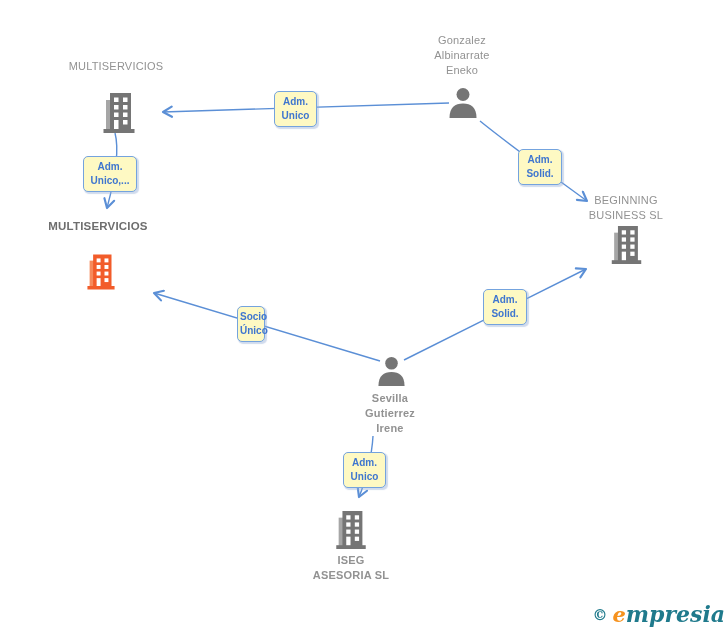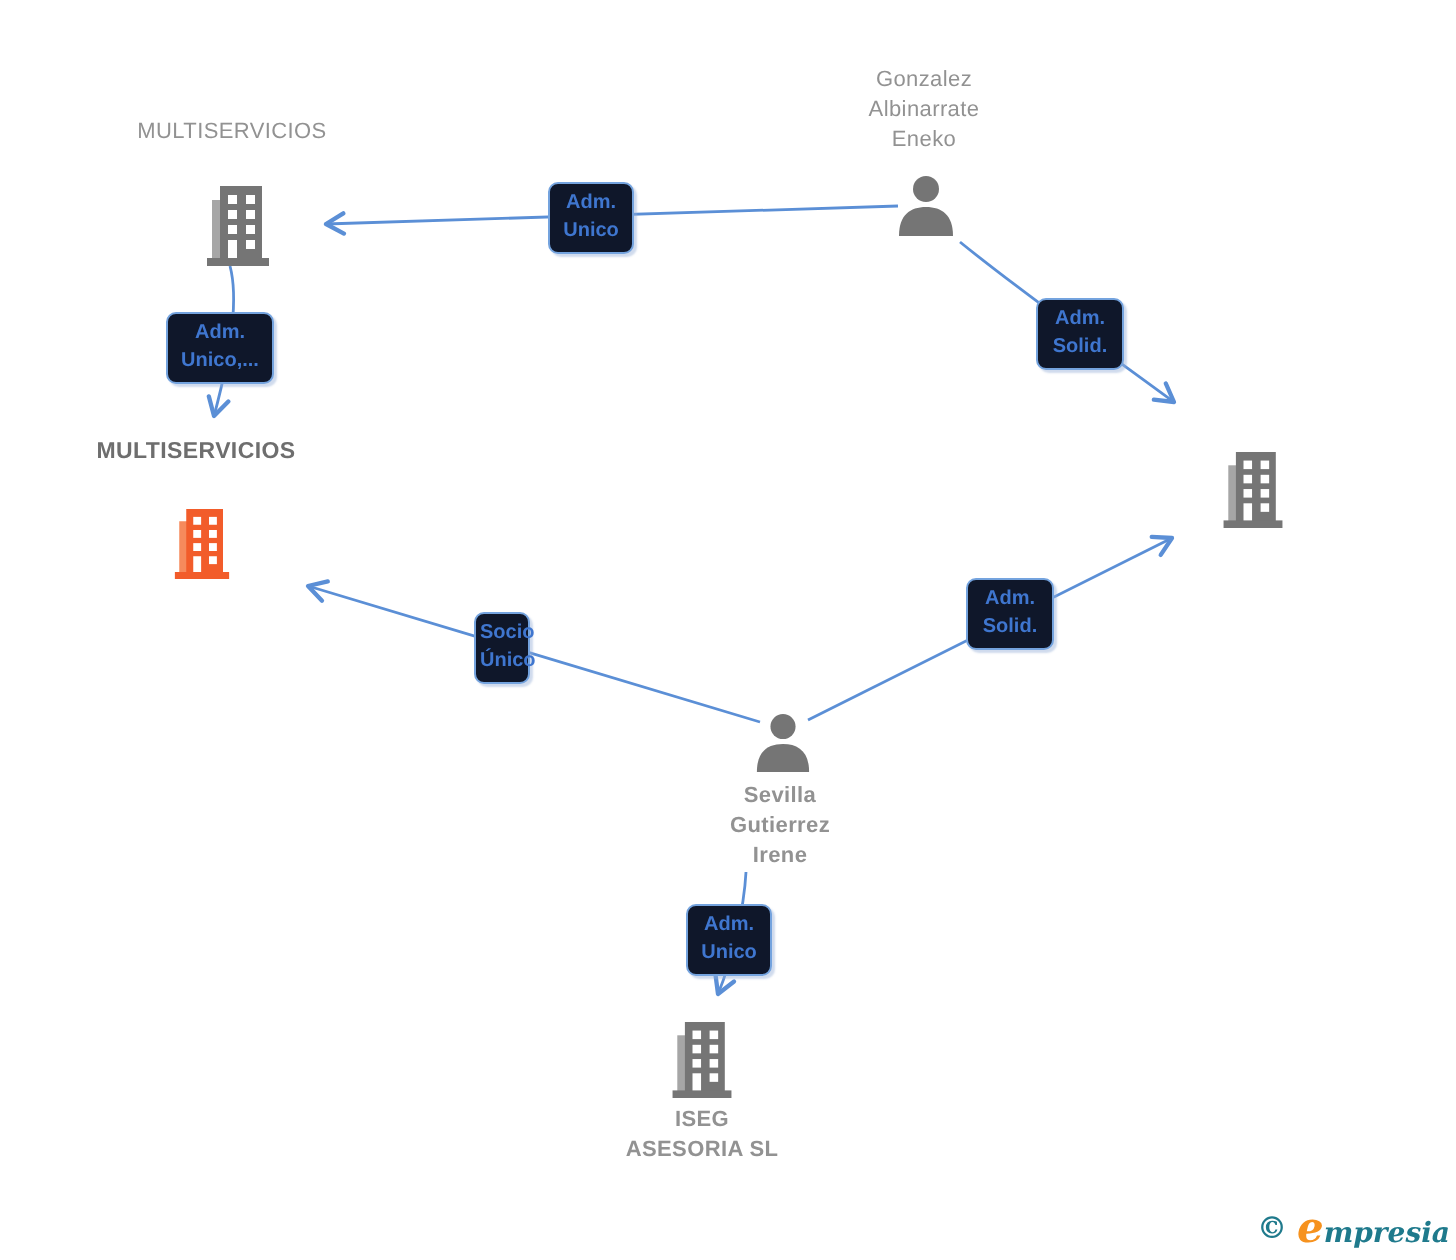--- a/index.html
+++ b/index.html
@@ -8,33 +8,33 @@
     font-family:"Liberation Sans", sans-serif;
   }
   svg.edges{position:absolute;left:0;top:0;z-index:1;}
   .entity-label{
     position:absolute;width:160px;text-align:center;z-index:3;
     font-size:11px;line-height:15px;color:#929292;letter-spacing:0.2px;cursor:pointer;
   }
   .entity-label.bold{font-weight:bold;color:#6e6e6e;font-size:11.5px;}
   .icon-wrap{position:absolute;z-index:2;cursor:pointer;}
   .rel-box{
-    position:absolute;z-index:4;box-sizing:border-box;background:#0f172a;
+    position:absolute;z-index:4;box-sizing:border-box;background:#fef9c3;
     border:1px solid #74a3de;border-radius:5px;
     box-shadow:1.5px 1.5px 1px rgba(150,175,215,0.45);
     color:#3f76cf;font-size:10px;font-weight:bold;line-height:14px;
     text-align:center;padding:3px 2px;
   }
   .watermark{
     position:absolute;right:3px;top:604px;z-index:5;display:flex;align-items:baseline;
     font-family:"DejaVu Serif", serif;
   }
   .watermark .copy{color:#1f7a8c;font-size:15px;font-weight:bold;margin-right:5px;position:relative;top:-2px;}
   .watermark .brand-initial{color:#f6921e;font-style:italic;font-size:21px;font-weight:bold;line-height:20px;}
-  .watermark .brand-rest{color:#1f7a8c;font-style:italic;font-size:14px;font-weight:bold;line-height:20px;}
+  .watermark .brand-rest{color:#1f7a8c;font-style:italic;font-size:22px;font-weight:bold;line-height:20px;}
 </style>
 </head>
 <body>
 
 <div class="canvas">
 
   <svg class="edges" width="728" height="630" viewBox="0 0 728 630">
     <defs>
       <marker id="arr" viewBox="0 0 10 10" refX="8.5" refY="5" markerWidth="9" markerHeight="9" orient="auto">
         <path d="M1.5,1 L8.5,5 L1.5,9" fill="none" stroke="#5b8fd6" stroke-width="1.7" stroke-linecap="round" stroke-linejoin="round"></path>
@@ -97,20 +97,24 @@
         <rect x="11" y="12" width="4.5" height="4.5"></rect>
           <rect x="20" y="12" width="4.5" height="4.5"></rect>
         <rect x="11" y="19.5" width="4.5" height="4.5"></rect>
           <rect x="20" y="19.5" width="4.5" height="4.5"></rect>
         <rect x="11" y="27" width="4.5" height="9"></rect>
           <rect x="20" y="27" width="4.5" height="4.5"></rect>
       </g>
     </svg>
   </div>
 
+  <div class="entity-label" style="left:546px;top:193px;">
+    <div>BEGINNING</div>
+    <div>BUSINESS SL</div>
+  </div>
   <div class="icon-wrap" style="left:611px;top:226px;">
     <svg width="31" height="38" viewBox="0 0 32 40">
       <rect x="3" y="7" width="5" height="30" fill="#a6a6a6"></rect>
       <rect x="7" y="0" width="21" height="37" fill="#757575"></rect>
       <rect x="0.5" y="36" width="31" height="4" fill="#757575"></rect>
       <g fill="#ffffff">
         <rect x="11" y="4.5" width="4.5" height="4.5"></rect>
           <rect x="20" y="4.5" width="4.5" height="4.5"></rect>
         <rect x="11" y="12" width="4.5" height="4.5"></rect>
           <rect x="20" y="12" width="4.5" height="4.5"></rect>

